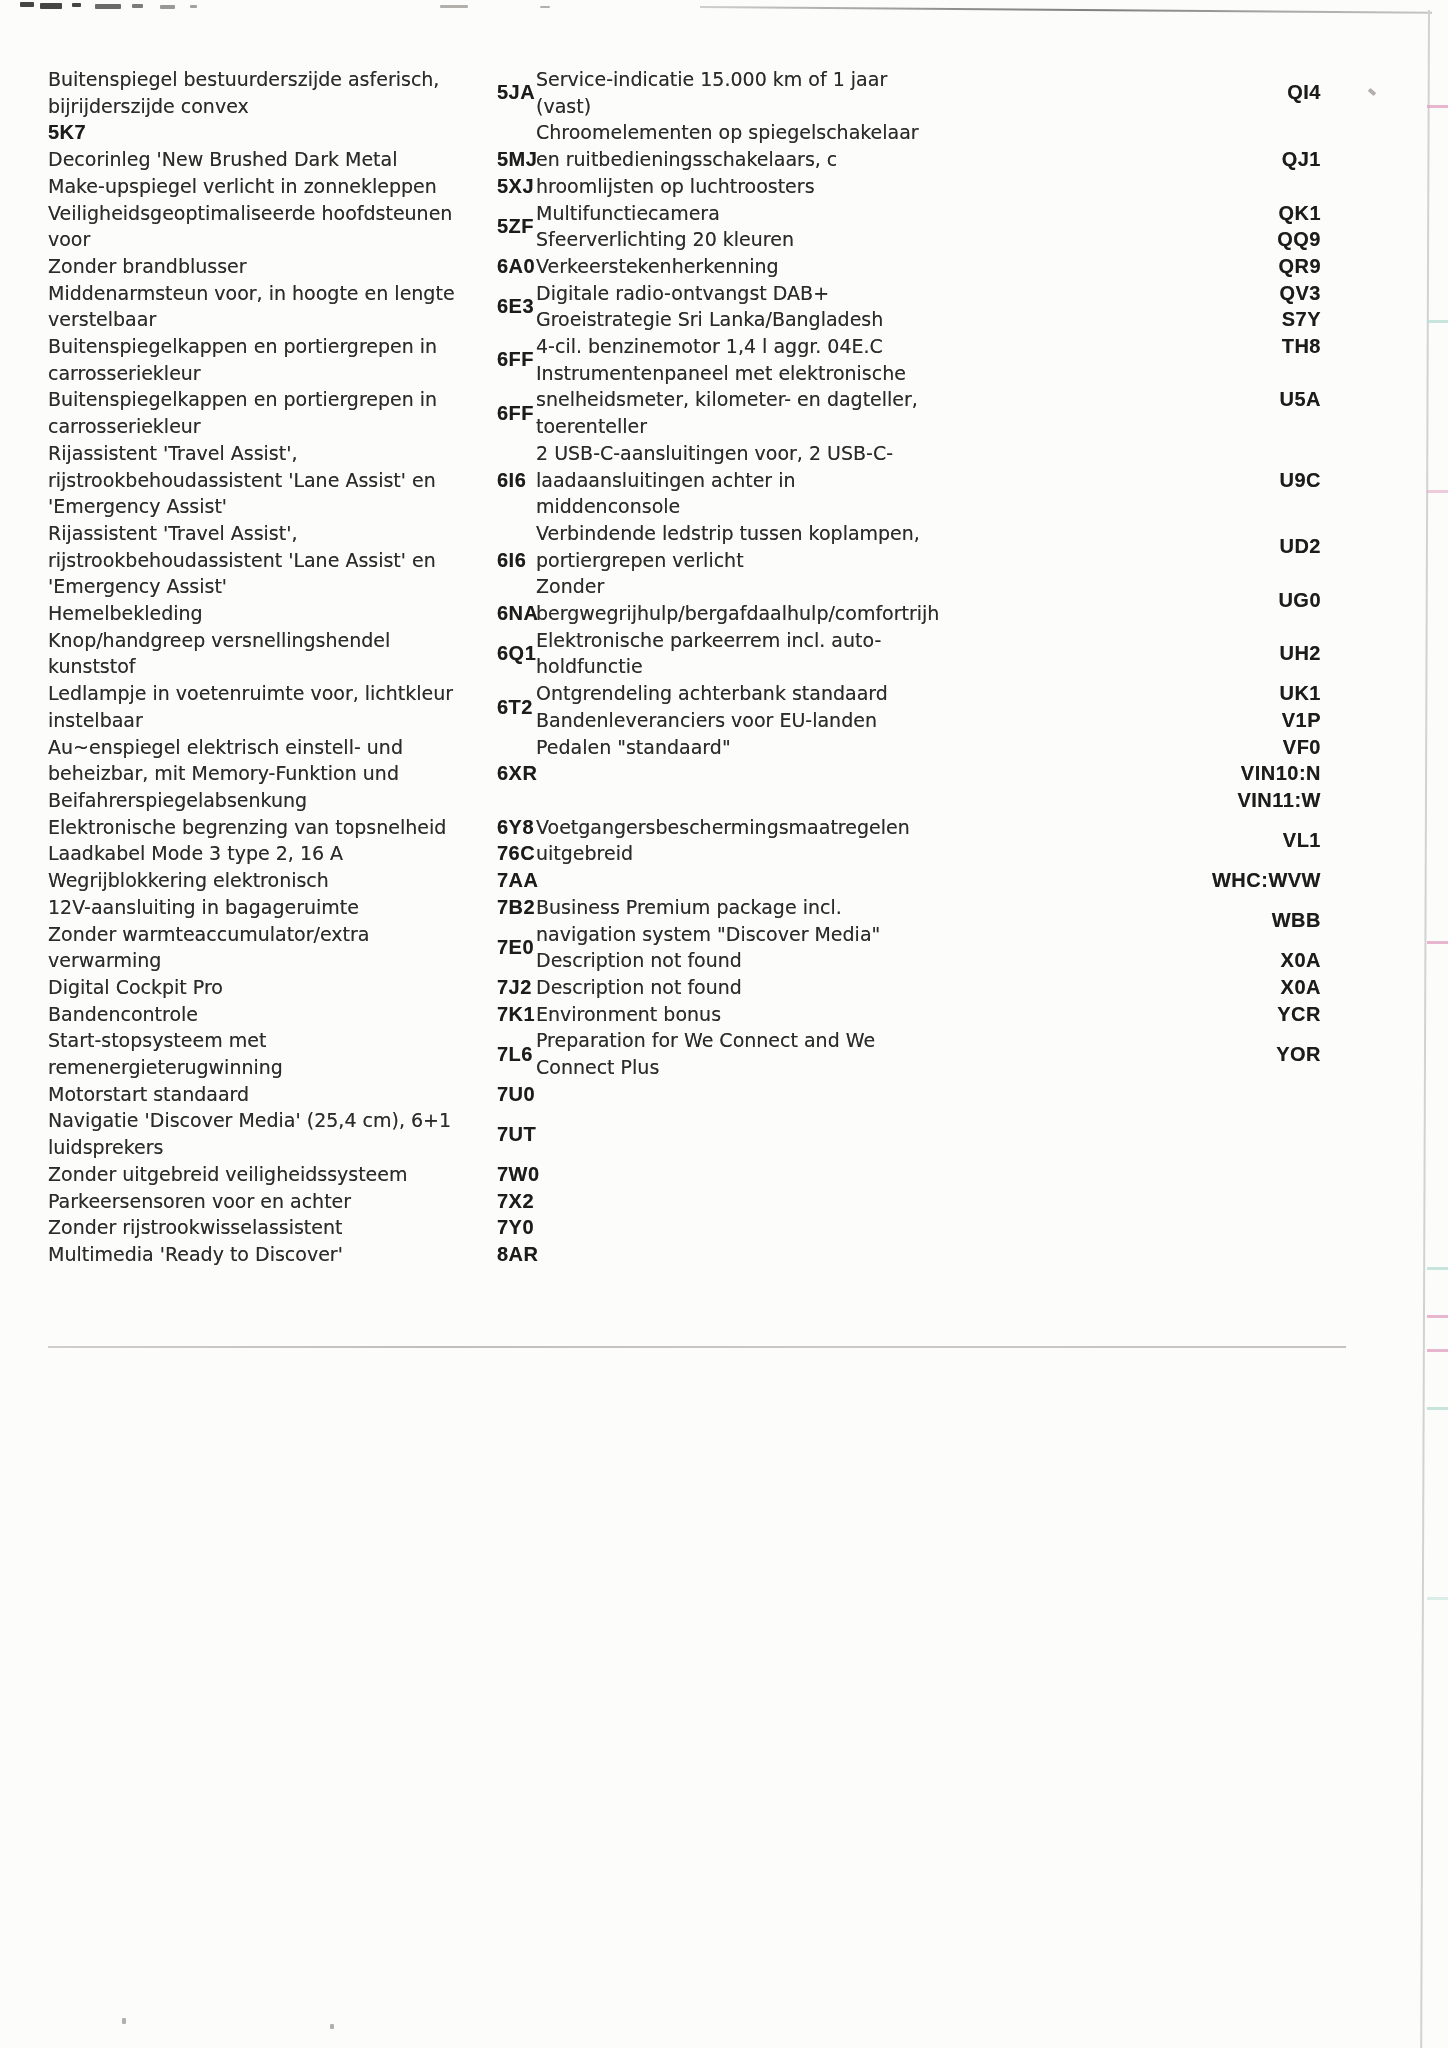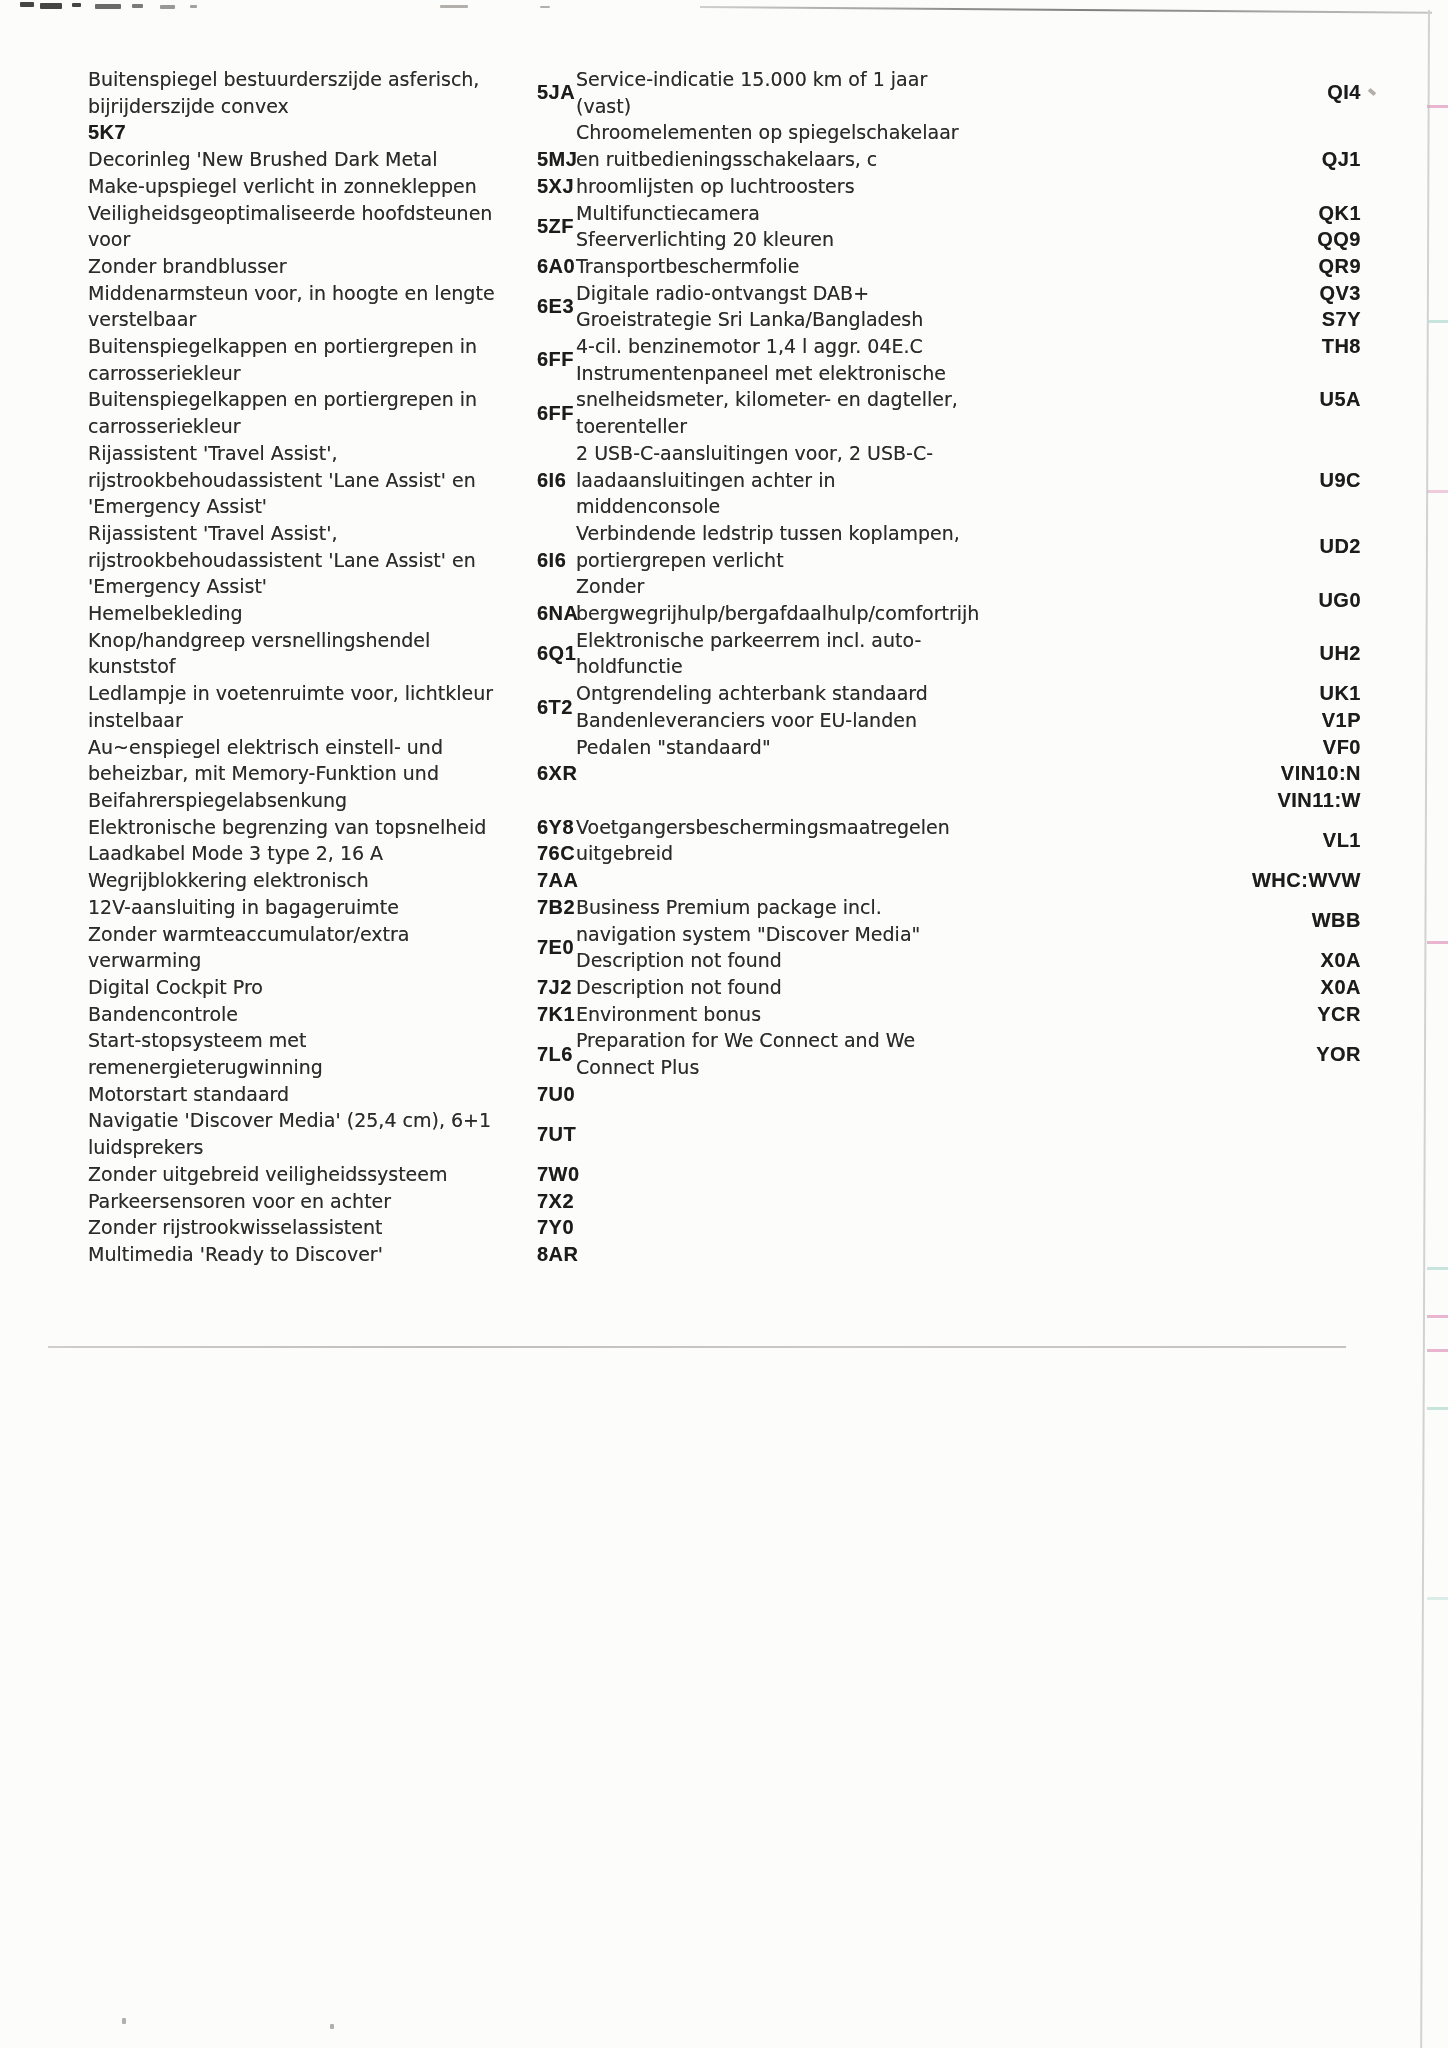--- a/index.html
+++ b/index.html
@@ -5,21 +5,21 @@
   html,body{margin:0;padding:0;background:#e8e8e8;}
   .page{
     position:relative;
     width:1448px;height:2048px;
     background:#fcfcfb;
     overflow:hidden;
     font-family:"DejaVu Sans","Liberation Sans",sans-serif;
     color:#2b2b2b;
   }
   .content{position:absolute;left:48px;top:66px;}
-  .column{position:absolute;top:0;margin-left:40px;}
+  .column{position:absolute;top:0;}
   .column.left{left:0;width:500px;}
   .column.right{left:488px;width:785px;}
   .row{display:flex;align-items:center;}
   .desc{
     white-space:pre-line;
     font-size:19px;
     line-height:26.7px;
     color:#2b2b2b;
     text-shadow:0 0 0.5px rgba(45,45,45,0.55);
   }
@@ -211,21 +211,21 @@
         </div>
         <div class="row">
           <div class="desc">Multifunctiecamera</div>
           <div class="code">QK1</div>
         </div>
         <div class="row">
           <div class="desc">Sfeerverlichting 20 kleuren</div>
           <div class="code">QQ9</div>
         </div>
         <div class="row">
-          <div class="desc">Transportbeschermfolie</div>
+          <div class="desc">Verkeerstekenherkenning</div>
           <div class="code">QR9</div>
         </div>
         <div class="row">
           <div class="desc">Digitale radio-ontvangst DAB+</div>
           <div class="code">QV3</div>
         </div>
         <div class="row">
           <div class="desc">Groeistrategie Sri Lanka/Bangladesh</div>
           <div class="code">S7Y</div>
         </div>

